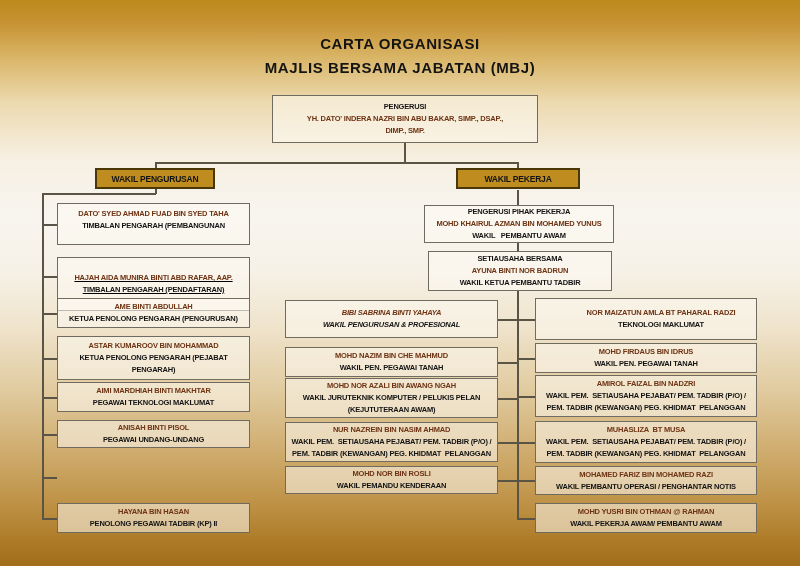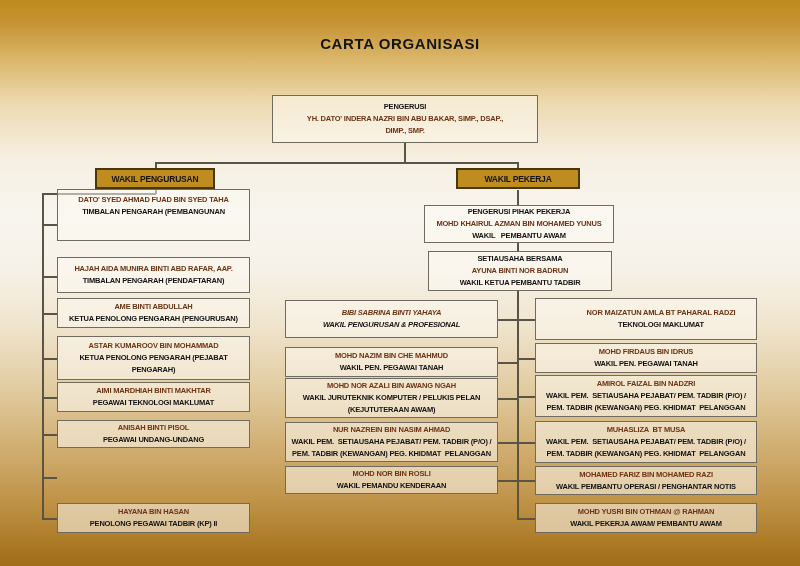--- a/index.html
+++ b/index.html
@@ -39,20 +39,21 @@
   .cl.h{height:1.5px;}
   .cl.v{width:1.5px;}
 </style>
 </head>
 <body>
 
 <div id="stage">
 
   <div class="title">
     <div>CARTA ORGANISASI</div>
+    <div>MAJLIS BERSAMA JABATAN  (MBJ)</div>
   </div>
 
   <div class="cl v" style="left:404px;top:143px;height:20px;"></div>
   <div class="cl h" style="left:155px;top:162px;width:363px;"></div>
   <div class="cl v" style="left:155px;top:162px;height:7px;"></div>
   <div class="cl v" style="left:517px;top:162px;height:7px;"></div>
   <div class="cl v" style="left:155px;top:189px;height:5px;"></div>
   <div class="cl h" style="left:42px;top:193px;width:114px;"></div>
   <div class="cl v" style="left:42px;top:193px;height:325px;"></div>
 
@@ -99,25 +100,25 @@
     <div class="ln header">PENGERUSI PIHAK PEKERJA</div>
     <div class="ln name">MOHD KHAIRUL AZMAN BIN MOHAMED YUNUS</div>
     <div class="ln">WAKIL   PEMBANTU AWAM</div>
   </div>
   <div class="obox" style="left:428px;top:251px;width:184px;height:40px;">
     <div class="ln header">SETIAUSAHA BERSAMA</div>
     <div class="ln name">AYUNA BINTI NOR BADRUN</div>
     <div class="ln">WAKIL KETUA PEMBANTU TADBIR</div>
   </div>
 
-  <div class="obox align-top" style="left:57px;top:189px;width:193px;height:52px;">
+  <div class="obox align-top" style="left:57px;top:203px;width:193px;height:42px;">
     <div class="ln name">DATO' SYED AHMAD FUAD BIN SYED TAHA</div>
     <div class="ln">TIMBALAN PENGARAH (PEMBANGUNAN</div>
   </div>
-  <div class="obox" style="left:57px;top:257px;width:193px;height:36px;">
+  <div class="obox" style="left:57px;top:257px;width:193px;height:54px;text-decoration:underline;">
     <div class="ln name">HAJAH AIDA MUNIRA BINTI ABD RAFAR, AAP.</div>
     <div class="ln">TIMBALAN PENGARAH (PENDAFTARAN)</div>
   </div>
   <div class="obox" style="left:57px;top:298px;width:193px;height:30px;">
     <div class="ln name">AME BINTI ABDULLAH</div>
     <div class="ln">KETUA PENOLONG PENGARAH (PENGURUSAN)</div>
   </div>
   <div class="obox" style="left:57px;top:336px;width:193px;height:44px;">
     <div class="ln name">ASTAR KUMAROOV BIN MOHAMMAD</div>
     <div class="ln">KETUA PENOLONG PENGARAH (PEJABAT</div>

